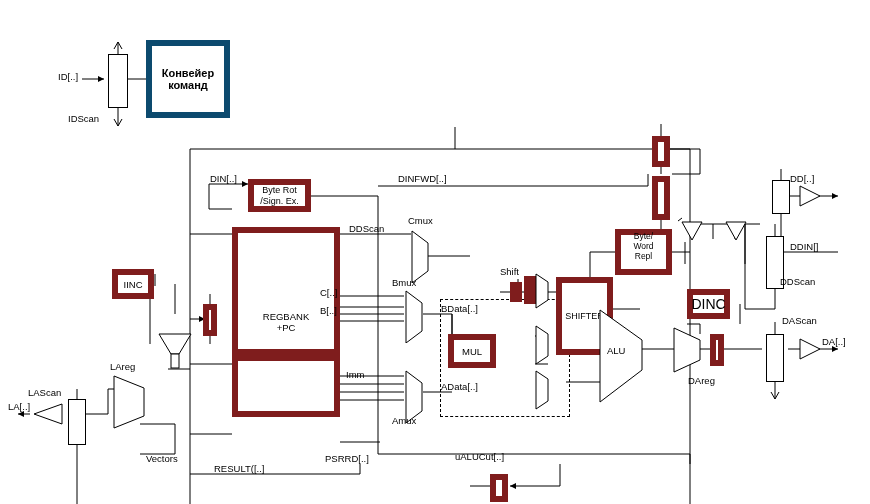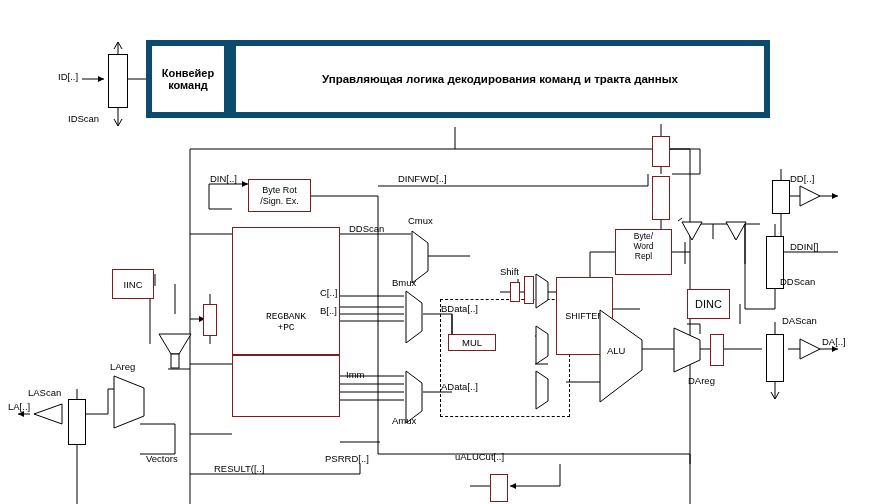--- a/index.html
+++ b/index.html
@@ -27,21 +27,21 @@
   }
   .lbl {
     position: absolute;
     font-size: 9.5px;
     color: #000;
     white-space: nowrap;
     line-height: 1.1;
   }
   .box {
     position: absolute;
-    border: 1px solid #7f1d1d;
+    border: 6px solid #7f1d1d;
     background: #fff;
     box-sizing: border-box;
   }
   .boxlabel {
     position: absolute;
     font-size: 9.5px;
     text-align: center;
     white-space: nowrap;
     line-height: 1.15;
   }
@@ -242,36 +242,33 @@
   <div class="lbl" style="left:58px; top:48px;">ID[..]</div>
   <div class="lbl" style="left:68px; top:90px;">IDScan</div>
 
   <div class="title-box" style="left:146px; top:16px; width:84px; height:78px; font-size:11px;">
     <div>
       <div>Конвейер</div>
       <div>команд</div>
     </div>
   </div>
 
-  <div class="title-box" style="left:230px; top:16px; width:540px; height:78px; font-size:11.5px; padding:0 14px;">
-    <span>Управляющая логика декодирования команд и тракта данных</span>
-  </div>
 
   <div class="box ctr" style="left:248px; top:155px; width:63px; height:33px;">
     <div style="font-size:9px; line-height:1.2;">
       <div>Byte Rot</div>
       <div>/Sign. Ex.</div>
     </div>
   </div>
   <div class="lbl" style="left:210px; top:150px;">DIN[..]</div>
   <div class="lbl" style="left:398px; top:150px;">DINFWD[..]</div>
 
   <div class="box" style="left:232px; top:203px; width:108px; height:128px;"></div>
   <div class="boxlabel" style="left:232px; top:288px; width:108px; font-size:9.5px;">
-    <div style="width:108px;font-family:Liberation Mono, monospace;">
+    <div style="width:108px;">
       <div>REGBANK</div>
       <div>+PC</div>
     </div>
   </div>
   <div class="box" style="left:232px; top:331px; width:108px; height:62px;"></div>
   <div class="lbl" style="left:325px; top:430px;text-align:center;">PSRRD[..]</div>
   <div class="lbl" style="left:214px; top:440px;">RESULT([..]</div>
 
   <div class="box ctr" style="left:112px; top:245px; width:42px; height:30px; font-size:9.5px;">
     <span>IINC</span>
@@ -314,21 +311,21 @@
     <polygon points="2,2 18,14 18,42 2,54" fill="#fff" stroke="#000" stroke-width="1"></polygon>
   </svg>
   <div class="lbl" style="left:392px; top:392px;">Amux</div>
   <div class="lbl" style="left:346px; top:346px;">Imm</div>
 
   <div class="dashed" style="left:440px; top:275px; width:130px; height:118px;"></div>
 
   <div class="lbl" style="left:441px; top:280px;">BData[..]</div>
   <div class="lbl" style="left:441px; top:358px;">AData[..]</div>
 
-  <div class="box ctr" style="left:448px; top:310px; width:48px; height:17px; font-size:9.5px;">
+  <div class="box ctr" style="left:448px; top:310px; width:48px; height:34px; font-size:9.5px;">
     <span>MUL</span>
   </div>
 
   <div class="box" style="left:510px; top:258px; width:10px; height:20px;"></div>
   <div class="box" style="left:524px; top:252px; width:10px; height:28px;"></div>
   <div class="lbl" style="left:500px; top:243px;">Shift</div>
 
   <svg style="position:absolute; left:534px; top:248px; width:16px; height:38px;">
     <polygon points="2,2 14,10 14,28 2,36" fill="#fff" stroke="#000" stroke-width="1"></polygon>
   </svg>
@@ -351,21 +348,21 @@
 
   <div class="box" style="left:615px; top:205px; width:57px; height:46px;"></div>
   <div class="boxlabel" style="left:615px; top:208px; width:57px; font-size:8.5px;">
     <div style="width:57px;">
       <div>Byte/</div>
       <div>Word</div>
       <div>Repl</div>
     </div>
   </div>
 
-  <div class="box ctr" style="left:687px; top:265px; width:43px; height:30px; font-size:11px;">
+  <div class="box ctr" style="left:687px; top:265px; width:43px; height:30px; font-size:14px;">
     <span>DINC</span>
   </div>
 
   <svg style="position:absolute; left:672px; top:302px; width:30px; height:48px;">
     <polygon points="2,2 2,46 28,34 28,14" fill="#fff" stroke="#000" stroke-width="1"></polygon>
   </svg>
   <div class="lbl" style="left:688px; top:352px;">DAreg</div>
 
   <div class="box" style="left:710px; top:310px; width:14px; height:32px;"></div>
 

